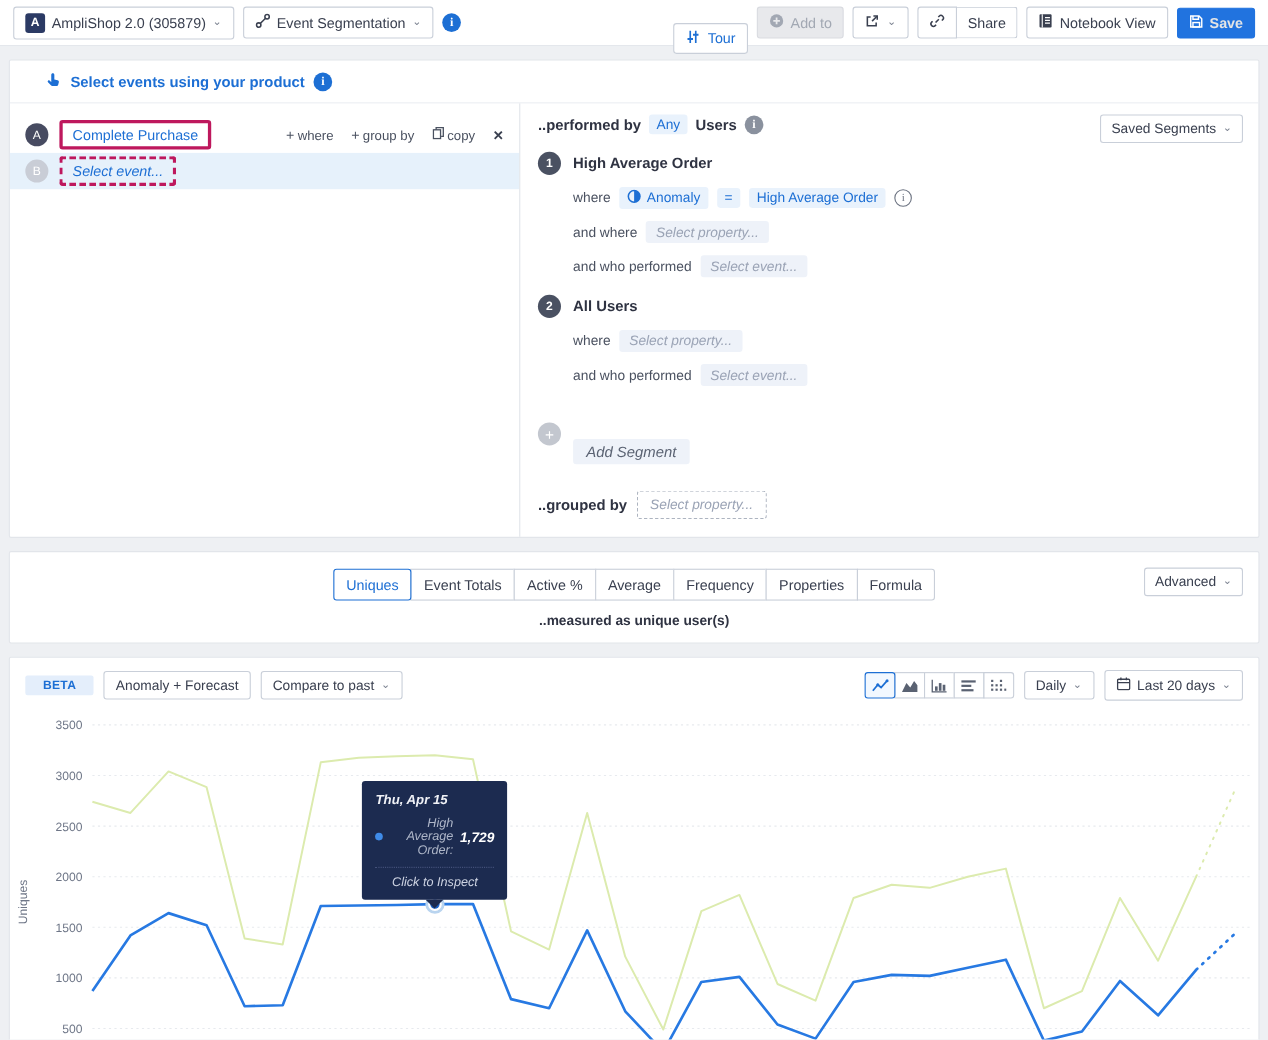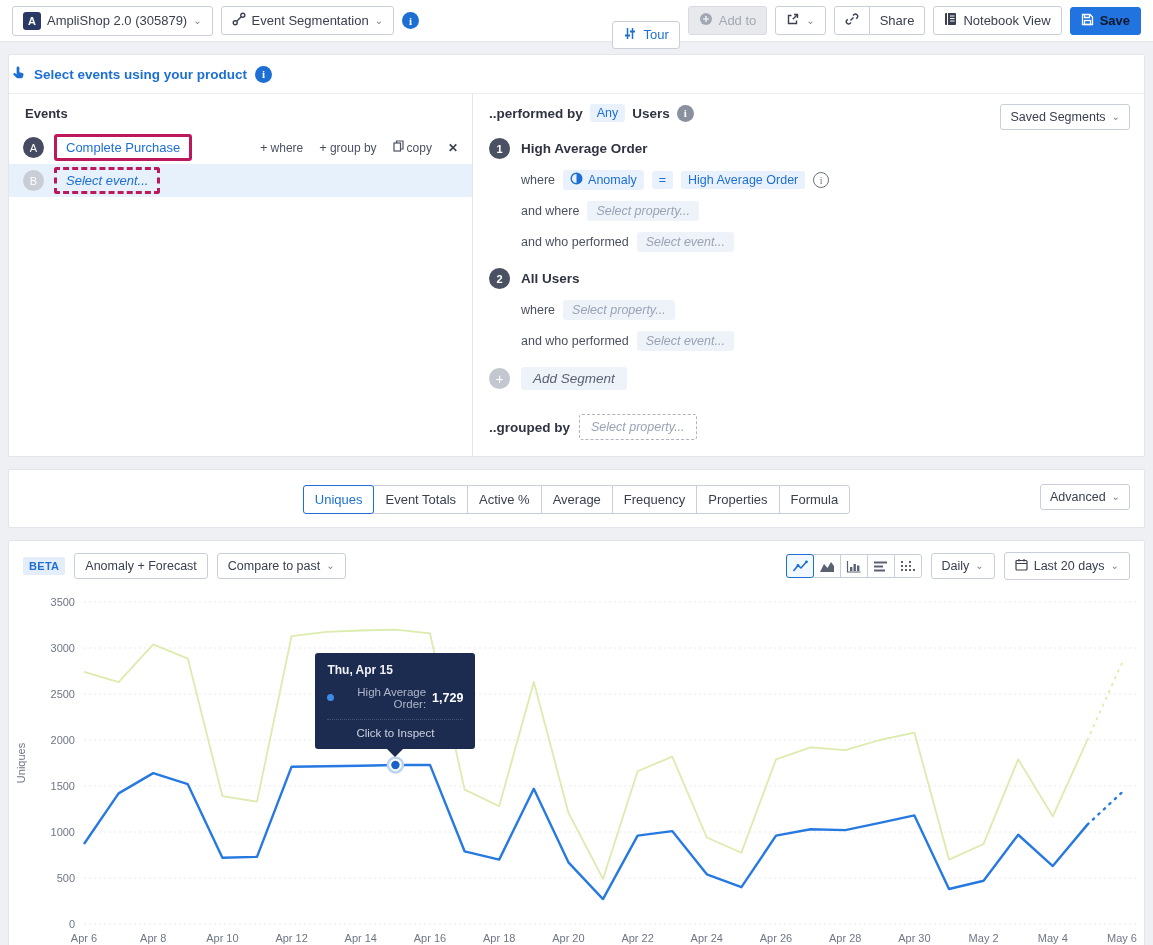--- a/index.html
+++ b/index.html
@@ -32,29 +32,29 @@
     display: inline-flex; align-items: center; justify-content: center; flex: 0 0 auto;
   }
   .info-dot.gray { background: #8a919e; }
   .info-outline {
     width: 16px; height: 16px; border-radius: 50%; border: 1px solid #6b7280;
     color: #6b7280; font-size: 10px; font-family: "Liberation Serif", serif;
     display: inline-flex; align-items: center; justify-content: center;
   }
   .spacer { flex: 1; }
   .blue-text { color: #1d6fd4; margin-top: 28px; }
-  .btn.primary { background: #2173df; border-color: #2173df; color: #0f172a; font-weight: bold; }
+  .btn.primary { background: #2173df; border-color: #2173df; color: #e5e5e5; font-weight: bold; }
   .btn.disabled { background: #e8e9ec; border-color: #d9dbe0; color: #a2a8b3; }
   .btn-group { display: inline-flex; }
   .btn-group .btn:not(:first-child) { border-left: none; border-top-left-radius: 0; border-bottom-left-radius: 0; }
   .btn-group .btn:not(:last-child) { border-top-right-radius: 0; border-bottom-right-radius: 0; }
 
   .card { background: #fff; border: 1px solid #e2e5ea; border-radius: 2px; margin: 12px 8px 0; }
   .card-head {
-    padding: 10px 2px; border-bottom: 1px solid #eceef2;
+    padding: 10px 32px; border-bottom: 1px solid #eceef2;
     display: flex; align-items: center; gap: 8px;
     color: #1d6fd4; font-weight: bold; font-size: 13.5px;
   }
   .events-body { display: flex; min-height: 281px; }
   .events-left { flex: 1; padding-top: 12px; }
   .events-title { font-weight: bold; padding: 0 16px 10px; }
   .event-row { height: 33px; display: flex; align-items: center; padding: 0 14px; gap: 10px; }
   .event-row.selected { background: #e6f1fb; }
   .letter-badge {
     width: 21px; height: 21px; border-radius: 50%; background: #474b61; color: #fff;
@@ -87,21 +87,21 @@
   .seg-name-row { display: flex; align-items: center; gap: 11px; font-weight: bold; font-size: 13.5px; }
   .seg-row { margin: 11px 0 0 32px; display: flex; align-items: center; gap: 8px; font-size: 12.5px; color: #4a5160; }
   .placeholder-chip {
     background: #eef2f9; color: #9aa3b5; font-style: italic; border-radius: 3px; padding: 3px 9px; font-size: 12.5px;
   }
   .add-seg-row { margin-top: 16px; display: flex; align-items: center; gap: 11px; }
   .plus-badge {
     width: 21px; height: 21px; border-radius: 50%; background: #c3c7cf; color: #fff;
     font-size: 14px; display: inline-flex; align-items: center; justify-content: center;
   }
-  .add-seg-label { background: #eef2f9; color: #5a6272; font-style: italic; padding: 4px 12px; border-radius: 3px; font-size: 13.5px; }
+  .add-seg-label { background: #eef2f9; color: #5a6272; font-style: italic; padding: 4px 12px; border-radius: 3px; font-size: 13.5px; margin-top: 32px; }
   .grouped-row { margin-top: 24px; display: flex; align-items: center; gap: 9px; }
   .grouped-row .bold { font-weight: bold; font-size: 13.5px; }
   .dashed-box {
     border: 1px dashed #adb4c0; border-radius: 3px; padding: 5px 11px;
     color: #9aa3b5; font-style: italic; font-size: 12.5px; background: #fff;
   }
 
   .measure-card { position: relative; padding: 15px 0 13px; text-align: center; }
   .tabs { display: inline-flex; }
   .tab {
@@ -109,35 +109,35 @@
     color: #3a4050; margin-left: -1px; cursor: pointer; position: relative;
   }
   .tab:first-child { margin-left: 0; border-radius: 3px 0 0 3px; }
   .tab:last-child { border-radius: 0 3px 3px 0; }
   .tab.active { color: #1d6fd4; border-color: #1d6fd4; z-index: 2; border-radius: 3px; }
   .measure-sub { margin-top: 11px; font-weight: bold; font-size: 12.5px; color: #2f3342; }
   .advanced-btn { position: absolute; right: 14px; top: 14px; font-size: 12.5px; padding: 5px 9px; align-items: center; }
 
   .chart-card { position: relative; padding: 11px 0 0; height: 473px; }
   .chart-controls { display: flex; align-items: center; padding: 0 14px; gap: 9px; }
-  .beta-chip { background: #e4eefb; color: #1d6fd4; font-weight: bold; font-size: 11px; padding: 3px 6px; border-radius: 2px; letter-spacing: .3px; }
+  .beta-chip { background: #e4eefb; color: #1d6fd4; font-weight: bold; font-size: 11px; padding: 3px 16px; border-radius: 2px; letter-spacing: .3px; }
   .small-btn { font-size: 12.5px; padding: 5px 10px; }
   .icon-group { display: inline-flex; }
   .icon-btn {
     width: 28px; height: 24px; border: 1px solid #c9cfd9; background: #fff; margin-left: -1px;
     display: inline-flex; align-items: center; justify-content: center; cursor: pointer; color: #5a6272; position: relative;
   }
   .icon-btn:first-child { margin-left: 0; border-radius: 3px 0 0 3px; }
   .icon-btn:last-child { border-radius: 0 3px 3px 0; }
   .icon-btn.active { border-color: #1d6fd4; color: #1d6fd4; z-index: 2; border-radius: 3px; background: #f2f8ff; }
 
   .chart-wrap { position: relative; margin-top: 8px; height: 366px; }
   .tooltip {
-    position: absolute; width: 160px; background: #1c2b50; border-radius: 3px;
-    color: #fff; padding: 10px 12px 8px; transform: translateX(-50%); z-index: 5;
+    position: absolute; width: 132px; background: #1c2b50; border-radius: 3px;
+    color: #fff; padding: 10px 12px 8px; transform: translateX(-50%); z-index: 5; font-style: italic;
   }
   .tooltip:after {
     content: ""; position: absolute; left: 50%; bottom: -8px; transform: translateX(-50%);
     border: 8px solid transparent; border-top-color: #1c2b50; border-bottom: none;
   }
   .tt-date { font-size: 12px; font-weight: bold; color: #f0f2f7; }
   .tt-row { margin-top: 9px; display: flex; align-items: center; gap: 6px; font-size: 11.5px; color: #aeb6c8; text-align: right; }
   .tt-bullet { width: 7px; height: 7px; border-radius: 50%; background: #3f8be8; flex: 0 0 auto; }
   .tt-value { color: #fff; font-weight: bold; font-size: 12.5px; }
   .tt-divider { margin: 9px 0 7px; border-top: 1px dotted #44517a; }
@@ -235,21 +235,20 @@
     <span>
       <svg width="15" height="15" viewBox="0 0 15 15">
           <path d="M7 1.5c.8 0 1.4.6 1.4 1.4v4.3l3 .7c.8.2 1.3 1 1.1 1.8l-.6 2.3c-.2.7-.8 1.2-1.5 1.2H6.6c-.5 0-1-.2-1.3-.6L2.6 9.8c-.4-.5-.3-1.2.2-1.6.4-.3 1-.3 1.4.1l1.4 1.2V2.9c0-.8.6-1.4 1.4-1.4z" fill="#1d6fd4"></path>
         </svg>
     </span>
     <span>Select events using your product</span>
     <span class="info-dot">i</span>
   </div>
   <div class="events-body">
     <div class="events-left">
-      <div class="events-title">Events</div>
       <div class="event-row">
         <span class="letter-badge">A</span>
         <span class="event-chip">Complete Purchase</span>
         <span class="row-actions">
           <span class="act">
               <span class="plus-glyph">+</span>
               <span>where</span>
             </span>
           <span class="act">
               <span class="plus-glyph">+</span>
@@ -342,20 +341,21 @@
 <div class="card measure-card">
   <div class="tabs" id="measure-tabs">
       <span class="tab active">Uniques</span>
       <span class="tab">Event Totals</span>
       <span class="tab">Active %</span>
       <span class="tab">Average</span>
       <span class="tab">Frequency</span>
       <span class="tab">Properties</span>
       <span class="tab">Formula</span>
     </div>
+  <div class="measure-sub">..measured as unique user(s)</div>
   <div class="btn advanced-btn">
     <span>Advanced</span>
     <span class="caret">⌄</span>
   </div>
 </div>
 
 <div class="card chart-card">
   <div class="chart-controls">
     <span class="beta-chip">BETA</span>
     <span class="btn small-btn">Anomaly + Forecast</span>

